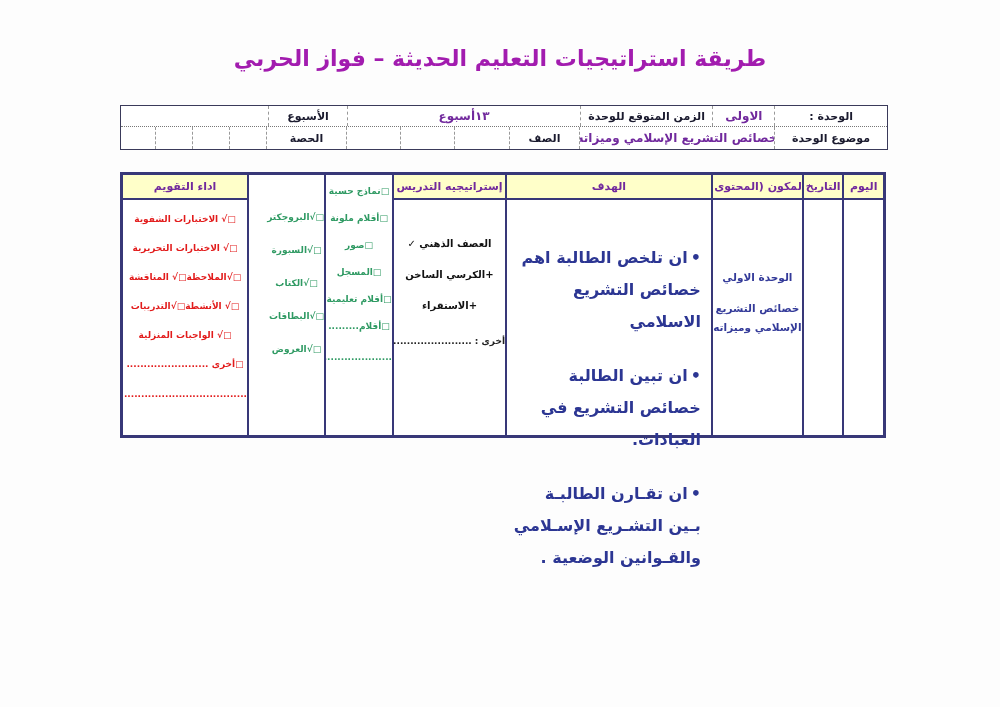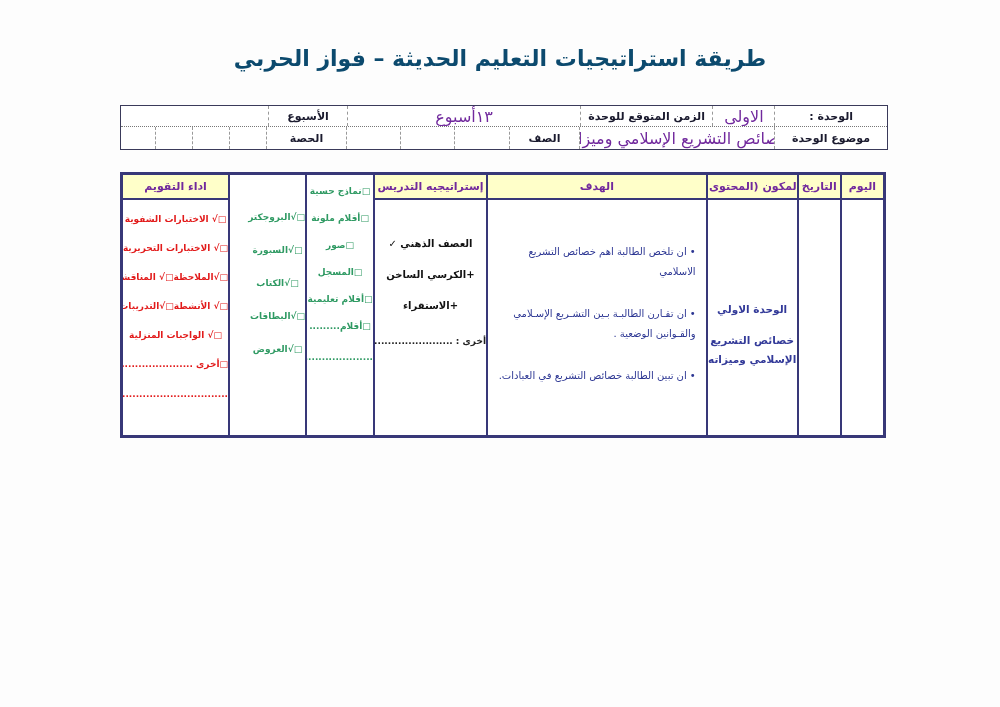--- a/index.html
+++ b/index.html
@@ -7,21 +7,21 @@
   body {
     position: relative;
     background: #fdfdfd;
     font-family: "DejaVu Sans", sans-serif;
     direction: rtl;
     overflow: hidden;
   }
   .page-title {
     position: absolute; top: 46px; right: 0; left: 0;
     text-align: center;
-    color: #0c4a6e; font-weight: bold; font-size: 22px;
+    color: #a21caf; font-weight: bold; font-size: 22px;
   }
   
   .prep-table {
     position: absolute; top: 105px; left: 120px; width: 768px;
     border: 1px solid #3a3a5a; background: #fff;
     font-size: 11px;
   }
   .banner-row {
     height: 18px; line-height: 17px;
     background: #e3dcf5; color: #71299d;
@@ -30,43 +30,43 @@
   }
   .prep-row { display: flex; }
   .prep-row.r2 { height: 21px; border-bottom: 1px dotted #777; }
   .prep-row.r3 { height: 22px; }
   .pcell {
     height: 100%; display: flex; align-items: center; justify-content: center;
     border-left: 1px dashed #999; overflow: hidden; white-space: nowrap;
   }
   .pcell:last-child { border-left: none; }
   .plabel { font-weight: bold; color: #1a1a2e; }
-  .pvalue { font-weight: normal; color: #71299d; font-size: 16px; }
+  .pvalue { font-weight: bold; color: #71299d; font-size: 12px; }
   
   .lesson-table {
     position: absolute; top: 172px; left: 120px; width: 766px; height: 266px;
     border: 3px solid #383878;
     display: flex; background: #fff;
   }
   .col { height: 100%; border-left: 2px solid #383878; display: flex; flex-direction: column; }
   .col:last-child { border-left: none; }
   .col-head {
     height: 25px; flex: 0 0 25px;
     background: #ffffc9; color: #71299d;
     font-weight: bold; font-size: 11px;
     display: flex; align-items: center; justify-content: center;
     border-bottom: 2px solid #383878;
     white-space: nowrap; overflow: hidden;
   }
   .col-body { flex: 1; position: relative; }
   
-  .component-body { padding-top: 100px; text-align: center; color: #333a99; font-weight: bold; font-size: 10.5px; line-height: 1.8; }
+  .component-body { padding-top: 68px; text-align: center; color: #333a99; font-weight: bold; font-size: 10.5px; line-height: 1.8; }
   .component-body .line1 { margin-bottom: 12px; }
   
-  .objectives-body { padding: 42px 10px 11px 6px; color: #2c3693; font-weight: normal; font-size: 10px; }
+  .objectives-body { padding: 42px 10px 11px 6px; color: #2c3693; font-weight: bold; font-size: 16px; }
   .objective-item { margin-bottom: 22px; line-height: 2.0; text-align: right; }
   .objective-item .bullet { margin-left: 3px; }
   
   .strategy-body { padding-top: 38px; text-align: center; color: #111; font-weight: bold; font-size: 10px; border-radius: 25px; }
   .strategy-item { margin-bottom: 19px; line-height: 12px; }
   .strategy-other { margin-top: 24px; font-size: 9px; color: #222; text-align: center; white-space: nowrap; }
   
   .aids-body { display: flex; height: 100%; }
   .aids-sub { height: 100%; }
   .aids-right { width: 68px; border-left: 2px solid #383878; padding-top: 10px; }
@@ -136,24 +136,24 @@
     </div>
   </div>
 
   <div class="col" style="width:224px">
     <div class="col-head">الهدف</div>
     <div class="col-body objectives-body">
       <div class="objective-item">
         <span class="bullet">•</span><span>ان تلخص الطالبة اهم خصائص التشريع الاسلامي</span>
       </div>
       <div class="objective-item">
+        <span class="bullet">•</span><span>ان تبين الطالبة خصائص التشريع في العبادات.</span>
+      </div>
+      <div class="objective-item">
         <span class="bullet">•</span><span>ان تقـارن الطالبـة بـين التشـريع الإسـلامي والقـوانين الوضعية .</span>
-      </div>
-      <div class="objective-item">
-        <span class="bullet">•</span><span>ان تبين الطالبة خصائص التشريع في العبادات.</span>
       </div>
     </div>
   </div>
 
   <div class="col" style="width:113px">
     <div class="col-head">إستراتيجيه التدريس</div>
     <div class="col-body strategy-body">
       <div class="strategy-item">
         <span>العصف الذهني</span>
         <span>✓</span>
@@ -178,21 +178,21 @@
       <div class="aids-sub aids-left">
         <div class="aid-item">□√البروجكتر</div>
         <div class="aid-item">□√السبورة</div>
         <div class="aid-item">□√الكتاب</div>
         <div class="aid-item">□√البطاقات</div>
         <div class="aid-item">□√العروض</div>
       </div>
     </div>
   </div>
 
-  <div class="col" style="width:105px">
+  <div class="col" style="width:124px">
     <div class="col-head">اداء التقويم</div>
     <div class="col-body assessment-body">
       <div class="assess-item">□√ الاختبارات الشفوية</div>
       <div class="assess-item">□√ الاختبارات التحريرية</div>
       <div class="assess-item">□√الملاحظة□√ المناقشة</div>
       <div class="assess-item">□√ الأنشطة□√التدريبات</div>
       <div class="assess-item">□√ الواجبات المنزلية</div>
       <div class="assess-item">□أخرى ........................</div>
       <div class="assess-item dots">......................................</div>
     </div>

